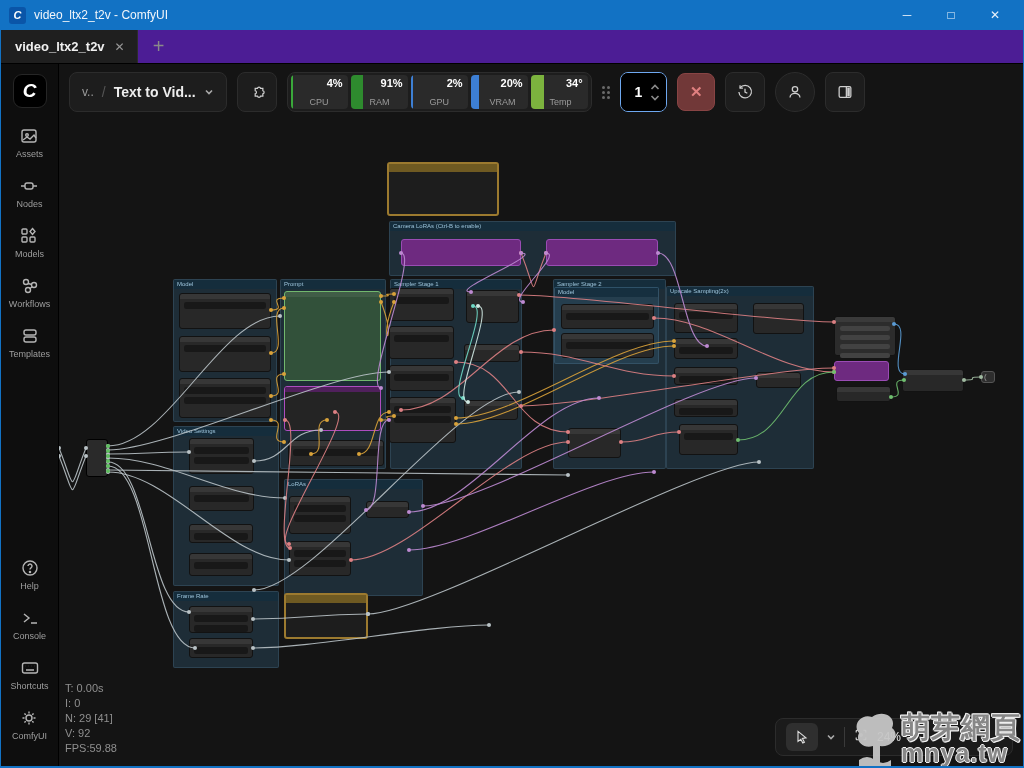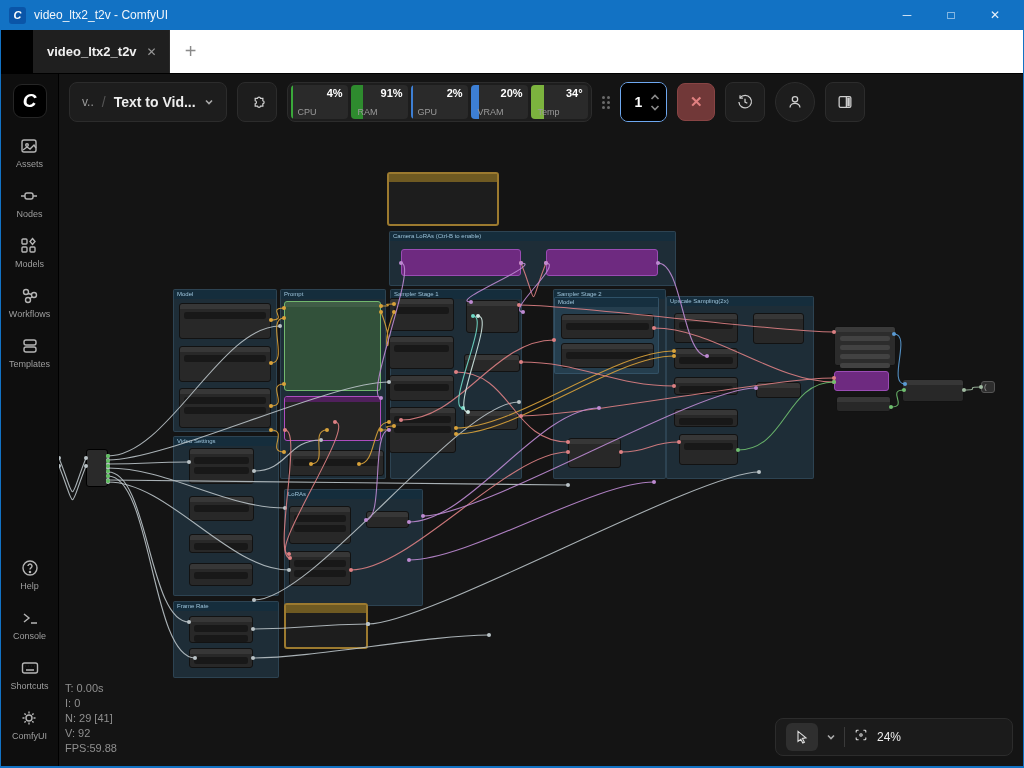--- a/index.html
+++ b/index.html
@@ -10,21 +10,21 @@
 
   
   .titlebar { height:30px; background:#1272c4; display:flex; align-items:center; padding:0 8px; flex:0 0 auto; }
   .titlebar .appicon { width:17px; height:17px; background:#0a55a8; border-radius:3px; display:flex; align-items:center; justify-content:center;
        color:#fff; font-weight:bold; font-size:11px; font-style:italic; margin-right:8px; }
   .titlebar .wtitle { font-size:12px; color:#f2f6fa; flex:1; }
   .wbtns { display:flex; gap:4px; }
   .wbtn { width:40px; height:26px; display:flex; align-items:center; justify-content:center; color:#e8f1fa; font-size:12px; }
 
   
-  .tabbar { height:44px; background:#ffffff; display:flex; align-items:stretch; flex:0 0 auto; border-bottom:1px solid #000;margin-left:32px; }
+  .tabbar { height:34px; background:#4c1d95; display:flex; align-items:stretch; flex:0 0 auto; border-bottom:1px solid #000; }
   .tab { background:#1f1f1f; display:flex; align-items:center; gap:10px; padding:0 12px 0 14px; border-right:1px solid #2c2c2c; }
   .tab .tlabel { font-size:13px; font-weight:bold; color:#f0f0f0; }
   .tab .tclose { color:#9a9a9a; font-size:12px; cursor:pointer; }
   .tab-add { width:42px; display:flex; align-items:center; justify-content:center; color:#8a8a8a; font-size:20px; }
 
   
   .main { flex:1; display:flex; min-height:0; }
   .sidebar { width:58px; background:#0e0e0e; border-right:1px solid #000; display:flex; flex-direction:column; align-items:center; padding:10px 0 8px; }
   .logo { width:34px; height:34px; background:#000; border:1px solid #262626; border-radius:9px; display:flex; align-items:center; justify-content:center;
           color:#fff; font-weight:bold; font-size:19px; font-style:italic; margin-bottom:18px; }
@@ -43,21 +43,21 @@
   .wfsep { color:#555; font-size:14px; }
   .wfname { color:#eee; font-size:14px; font-weight:bold; }
   .chev { width:10px; height:10px; stroke:#aaa; fill:none; stroke-width:1.6; }
   .iconbtn { width:40px; height:40px; background:#1d1d1d; border:1px solid #2c2c2c; border-radius:8px; display:flex; align-items:center; justify-content:center; }
   .iconbtn svg { width:18px; height:18px; stroke:#cfcfcf; fill:none; stroke-width:1.4; }
 
   .stats { padding:3px; gap:3px; }
   .stat { width:57px; height:34px; background:#2a2a2a; border-radius:4px; position:relative; overflow:hidden; }
   .statbar { position:absolute; left:0; top:0; bottom:0; }
   .statval { position:absolute; right:5px; top:2px; font-size:11px; font-weight:bold; color:#fff; }
-  .statlabel { position:absolute; left:7px; bottom:2px; font-size:9px; color:#9a9a9a; }
+  .statlabel { position:absolute; left:19px; bottom:2px; font-size:9px; color:#9a9a9a; }
 
   .draghandle { display:grid; grid-template-columns:repeat(2,3px); grid-auto-rows:3px; gap:2px; }
   .draghandle i { background:#6a6a6a; border-radius:50%; }
 
   .runpill { border:1px solid #6ea8f0; border-radius:8px; height:40px; display:flex; overflow:hidden; }
   .runbtn { background:#7db2f7; display:flex; align-items:center; gap:8px; padding:0 14px; cursor:pointer; }
   .runbtn svg { width:13px; height:13px; stroke:#16243f; fill:none; stroke-width:1.8; }
   .runlabel { color:#16243f; font-size:14px; font-weight:bold; }
   .runchev { width:11px; height:11px; stroke:#16243f; fill:none; stroke-width:1.8; }
   .batch { background:#000; display:flex; align-items:center; padding:0 6px 0 14px; gap:8px; }
@@ -663,16 +663,26 @@
           <div class="vdiv"></div>
           <div class="fiticon">
             <svg viewBox="0 0 20 20">
                 <path d="M4 7 V5 a1 1 0 0 1 1-1 h2 M13 4 h2 a1 1 0 0 1 1 1 v2 M16 13 v2 a1 1 0 0 1 -1 1 h-2 M7 16 H5 a1 1 0 0 1 -1-1 v-2"></path>
                 <circle cx="10" cy="10" r="1.5"></circle>
               </svg>
           </div>
           <span class="zoomval">24%</span>
         </div>
 
+        <div class="watermark">
+          <svg width="62" height="58" viewBox="0 0 62 58">
+            <path fill="#c6c6c6" d="M28 57 L28 38 C18 41 10 33 14 25 C7 17 16 5 27 9 C38 1 52 9 47 20 C56 27 47 40 35 38 L35 57 Z"></path>
+            <path fill="#c6c6c6" d="M14 52 q8 -6 16 0 q8 6 16 0 l0 6 l-32 0 z"></path>
+          </svg>
+          <div class="wm-text">
+            <div class="wm1">萌芽網頁</div>
+            <div class="wm2">mnya.tw</div>
+          </div>
+        </div>
       </div>
     </div>
   </div>
 </div>
 
 </body></html>

